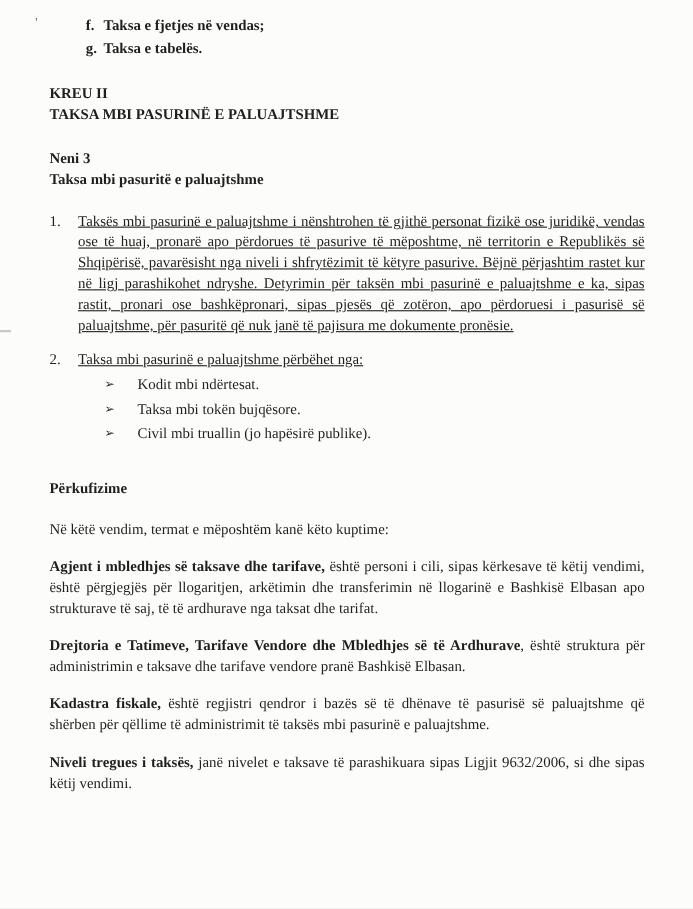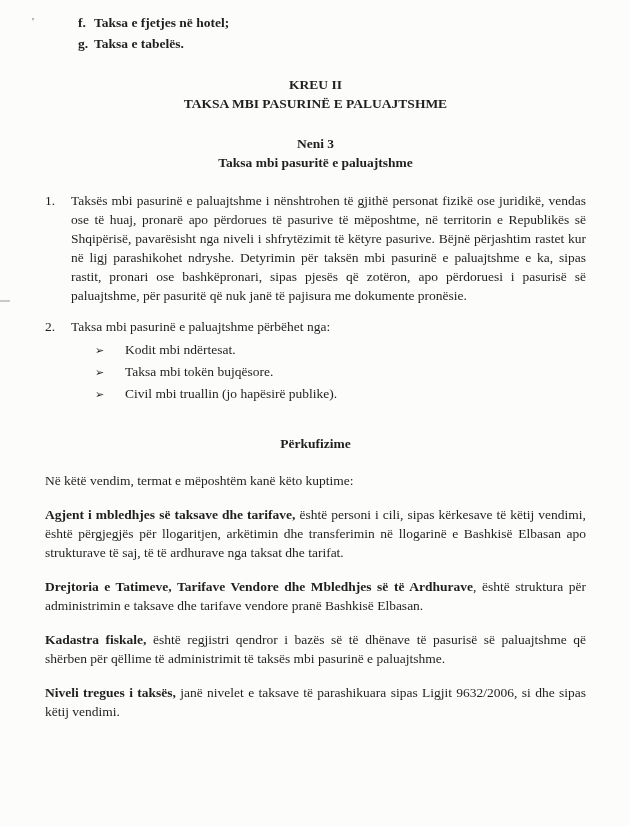--- a/index.html
+++ b/index.html
@@ -22,46 +22,46 @@
   }
   .smudge{
     position:absolute;left:0px;top:300px;
     width:10px;height:2px;background:#c9c9c5;
   }
   .letter-list{margin:0 0 0 33px;}
   .letter-item{display:flex;font-weight:bold;line-height:21px;}
   .letter-item .ltr{width:16px;flex:0 0 16px;}
   .para{margin:18px 0 0 0;text-align:justify;}
   .para .lead-num{font-weight:bold;}
-  .heading-block{margin-top:21px;text-align:center;font-weight:bold;line-height:19px;}
+  .heading-block{margin-top:21px;text-align:left;font-weight:bold;line-height:19px;}
   .heading-block div{line-height:19px;}
   .num-item{display:flex;text-align:justify;}
   .num-item .num{width:26px;flex:0 0 26px;}
-  .num-item .num-text{flex:1;}
+  .num-item .num-text{flex:1;text-decoration:underline;}
   .mt20{margin-top:19px;}
   .mt13{margin-top:12px;}
   .bullet-list{margin:3px 0 0 50px;}
   .bullet-item{display:flex;line-height:22px;}
   .bullet-item .marker{width:30px;flex:0 0 30px;font-size:11px;}
   .def{margin-top:15px;font-family:Liberation Serif, serif;}
   .def b{font-weight:bold;}
   .spacer-lg{height:8px;}
 </style>
 </head>
 <body>
 
 <div class="page">
 
   <span class="tick">'</span>
   <span class="smudge"></span>
 
   <div class="letter-list">
     <div class="letter-item">
       <span class="ltr">f.</span>
-      <span>Taksa e fjetjes në hotel;</span>
+      <span>Taksa e fjetjes në vendas;</span>
     </div>
     <div class="letter-item">
       <span class="ltr">g.</span>
       <span>Taksa e tabelës.</span>
     </div>
   </div>
 
 
   <div class="heading-block">
     <div>KREU II</div>

